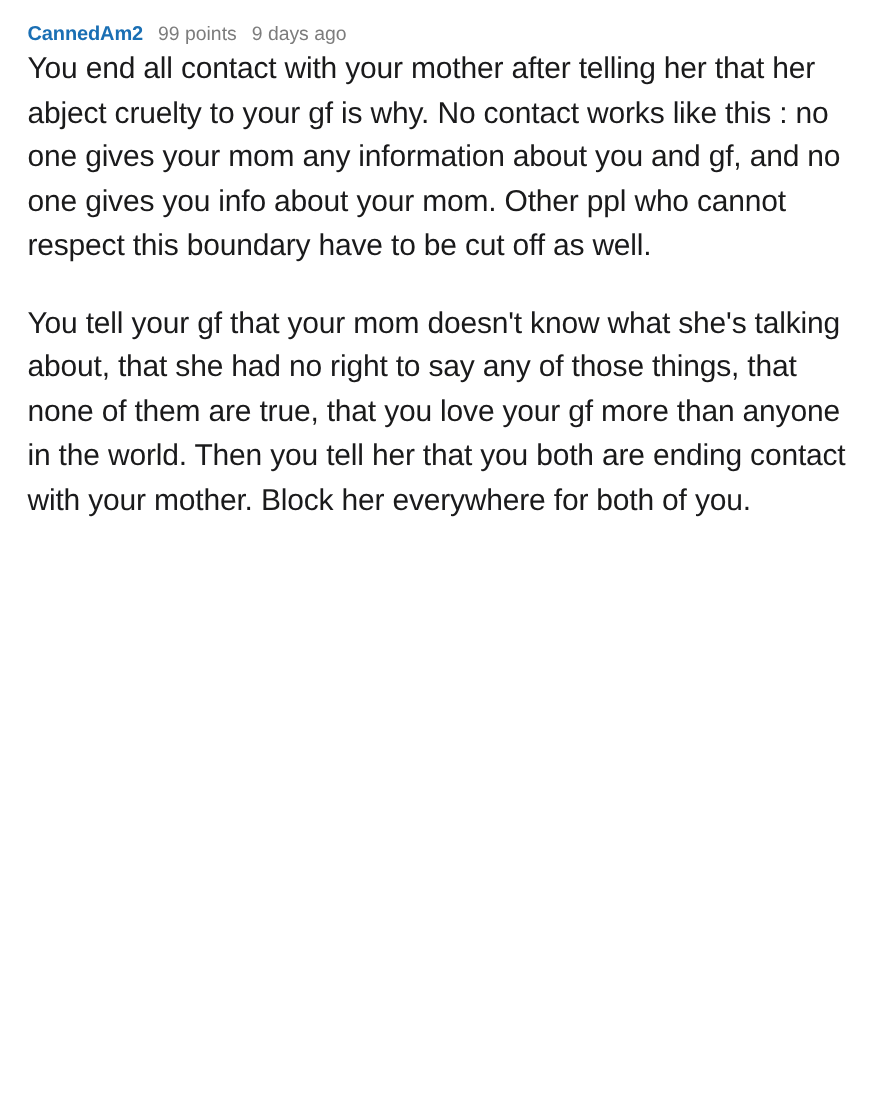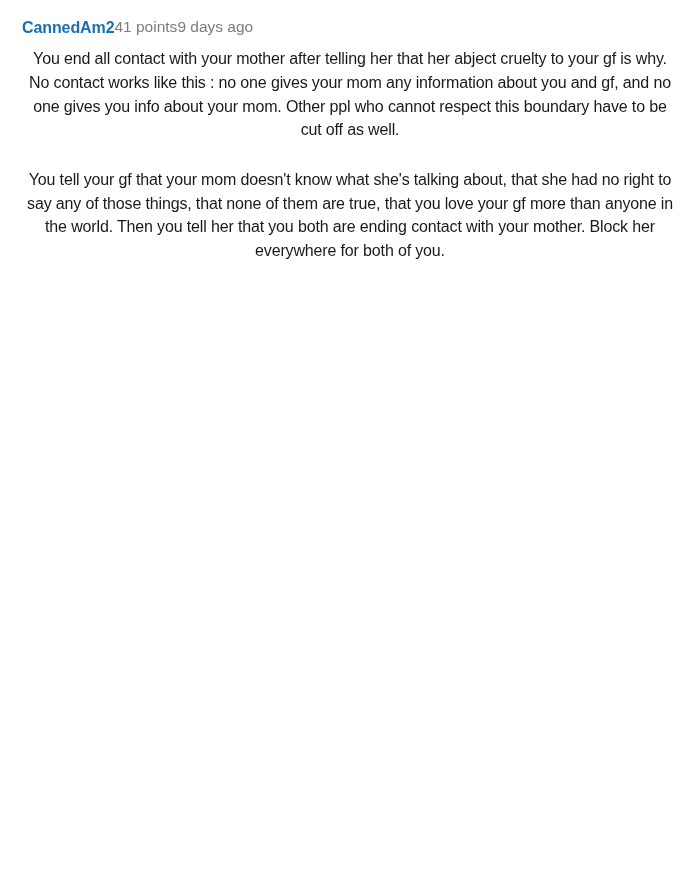--- a/index.html
+++ b/index.html
@@ -14,55 +14,54 @@
     color: #1a1a1b;
     overflow: hidden;
   }
   .comment {
     padding: 18px 22px 0 22px;
     box-sizing: border-box;
     width: 700px;
   }
   .comment-meta {
     display: flex;
-    align-items: flex-start;
-    margin-bottom: 10px;
+    align-items: flex-end;
+    gap: 12px;
     font-size: 15.5px;
     line-height: 1.2;
   }
   .author {
     color: #1a6fb4;
     font-weight: bold;
     font-size: 16px;
     letter-spacing: -0.1px;
   }
   .points, .age {
     color: #7c7c7c;
     font-size: 15.5px;
   }
   .comment-body {
-    font-size: 16px;
+    font-size: 24px;
     line-height: 1.48;
     color: #1a1a1b;
     letter-spacing: -0.15px;
-    text-align: center;
   }
   .comment-body p {
     margin: 0 0 26px 0;
   }
   .comment-body p:last-child {
     margin-bottom: 0;
   }
 </style>
 </head>
 <body>
 
 <div class="comment">
   <div class="comment-meta">
     <span class="author">CannedAm2</span>
-    <span class="points">41 points</span>
+    <span class="points">99 points</span>
     <span class="age">9 days ago</span>
   </div>
   <div class="comment-body">
     <p>You end all contact with your mother after telling her that her abject cruelty to your gf is why. No contact works like this : no one gives your mom any information about you and gf, and no one gives you info about your mom. Other ppl who cannot respect this boundary have to be cut off as well.</p>
     <p>You tell your gf that your mom doesn't know what she's talking about, that she had no right to say any of those things, that none of them are true, that you love your gf more than anyone in the world. Then you tell her that you both are ending contact with your mother. Block her everywhere for both of you.</p>
   </div>
 </div>
 
 </body></html>

